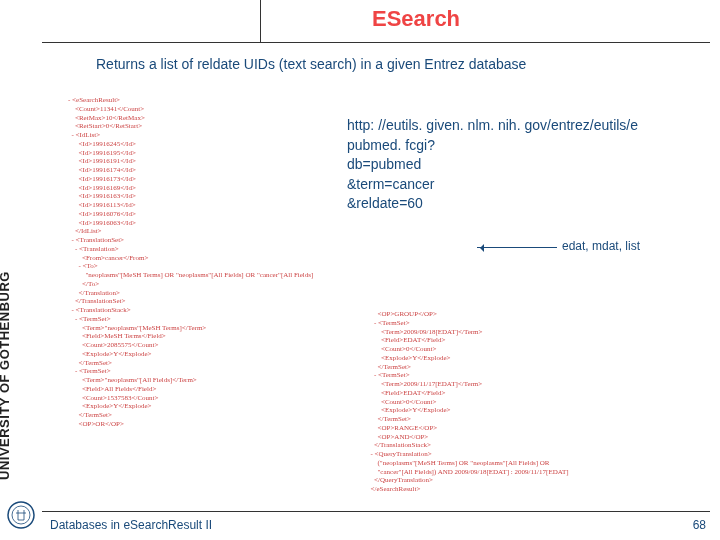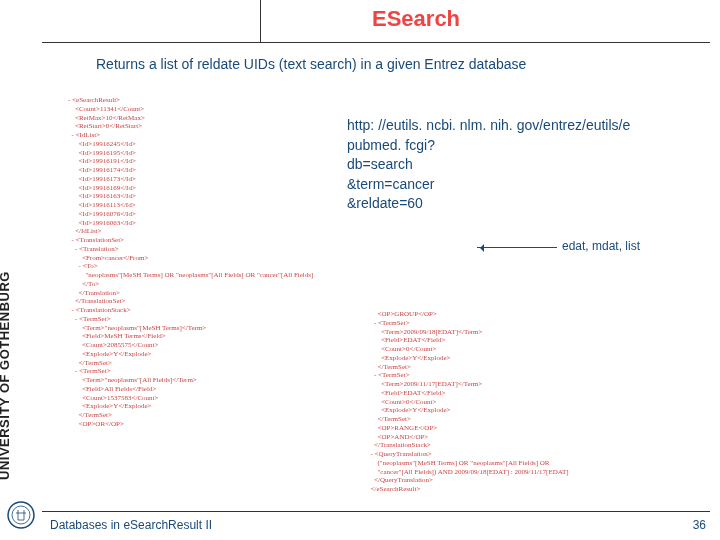--- a/index.html
+++ b/index.html
@@ -78,23 +78,23 @@
       &lt;/TermSet&gt;
     - &lt;TermSet&gt;
         &lt;Term&gt;"neoplasms"[All Fields]&lt;/Term&gt;
         &lt;Field&gt;All Fields&lt;/Field&gt;
         &lt;Count&gt;1537583&lt;/Count&gt;
         &lt;Explode&gt;Y&lt;/Explode&gt;
       &lt;/TermSet&gt;
       &lt;OP&gt;OR&lt;/OP&gt;</div>
 
   <div class="url-box">
-    <div class="url-row">http: //eutils. ncbi. nlm. nih. gov/entrez/eutils/e</div>
+    <div class="url-row">http: //eutils. given. nlm. nih. gov/entrez/eutils/e</div>
     <div class="url-row">pubmed. fcgi?</div>
-    <div class="url-row">db=search</div>
+    <div class="url-row">db=pubmed</div>
     <div class="url-row">&amp;term=cancer</div>
     <div class="url-row">&amp;reldate=60</div>
   </div>
   <div class="arrow"></div>
   <div class="annot">edat, mdat, list</div>
 
   <div class="xml-block2">      &lt;OP&gt;GROUP&lt;/OP&gt;
     - &lt;TermSet&gt;
         &lt;Term&gt;2009/09/18[EDAT]&lt;/Term&gt;
         &lt;Field&gt;EDAT&lt;/Field&gt;
@@ -111,14 +111,14 @@
       &lt;OP&gt;AND&lt;/OP&gt;
     &lt;/TranslationStack&gt;
   - &lt;QueryTranslation&gt;
       ("neoplasms"[MeSH Terms] OR "neoplasms"[All Fields] OR
       "cancer"[All Fields]) AND 2009/09/18[EDAT] : 2009/11/17[EDAT]
     &lt;/QueryTranslation&gt;
   &lt;/eSearchResult&gt;</div>
 
   <div class="footer-line"></div>
   <div class="footer-left">Databases in eSearchResult II</div>
-  <div class="footer-right">36</div>
+  <div class="footer-right">68</div>
 </div>
 
 </body></html>

